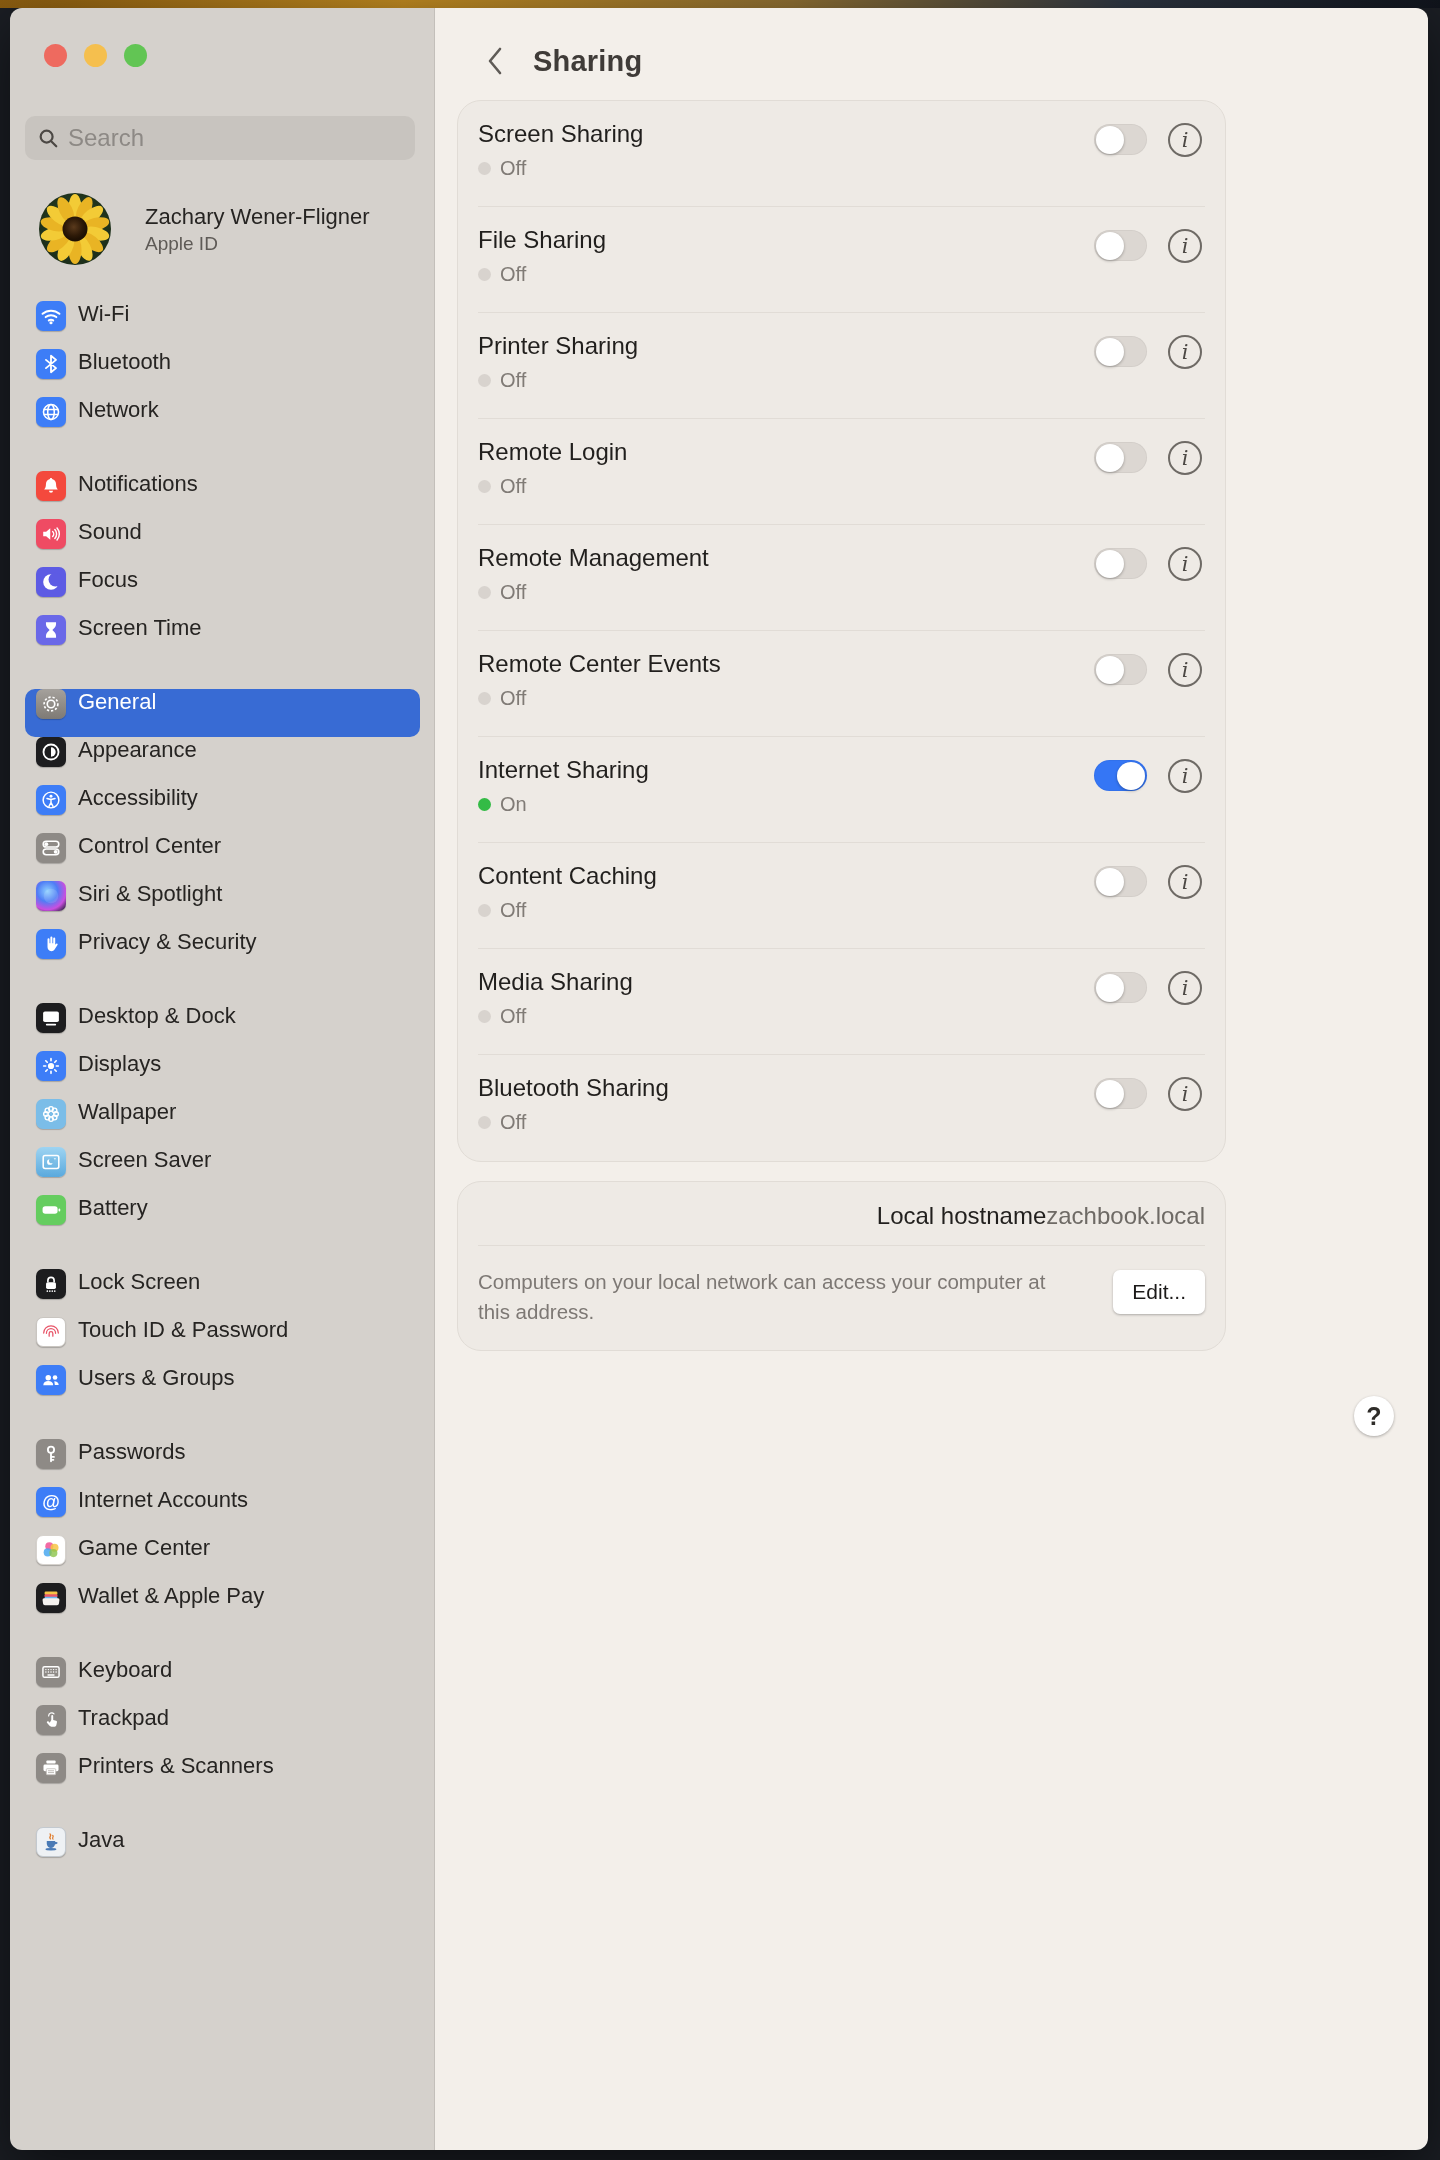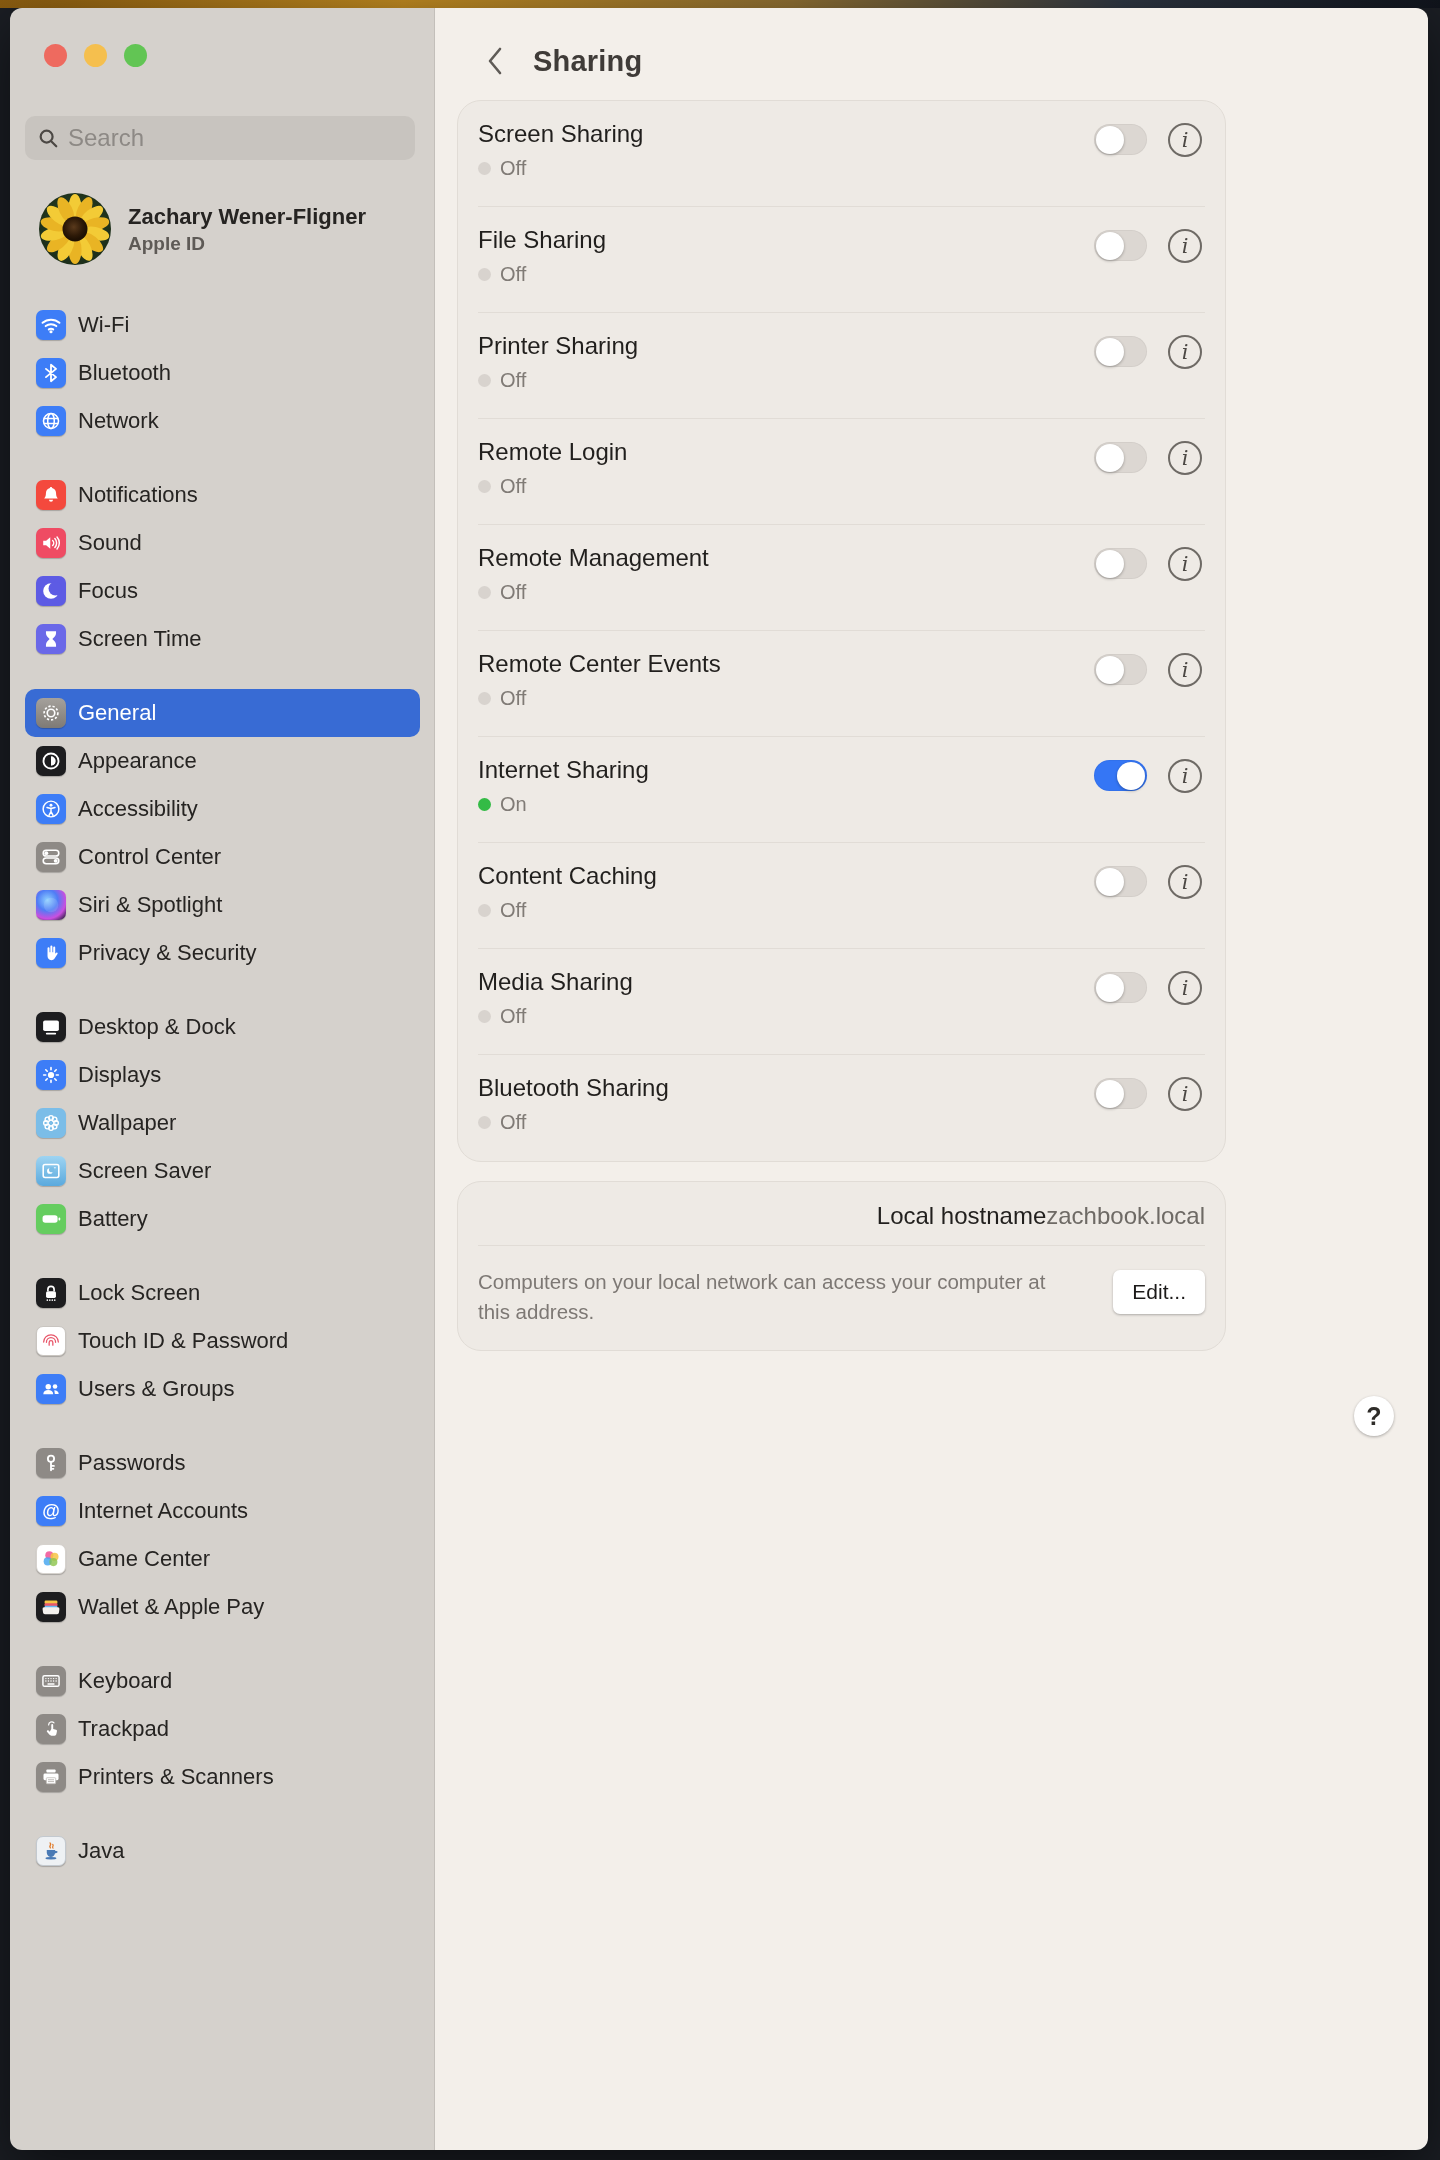--- a/index.html
+++ b/index.html
@@ -20,28 +20,28 @@
   .tl-close{ background:#ee6a5f; } .tl-min{ background:#f5bf4e; } .tl-zoom{ background:#62c554; }
 
   .searchbar { position:absolute; top:108px; left:15px; width:390px; height:44px;
     background:#c8c4bf; border-radius:10px; display:flex; align-items:center; padding:0 12px; }
   .searchbar svg { flex:none; margin-right:9px; }
   .searchbar input { border:none; outline:none; background:transparent; width:100%;
     font-size:24px; color:#14532d; font-family:Liberation Sans, sans-serif; }
   .searchbar input::placeholder { color:#8d8985; }
 
   .account { position:absolute; top:185px; left:29px; display:flex; align-items:center;
-    gap:17px; width:370px; cursor:default;font-weight:bold; }
+    gap:34px; width:370px; cursor:default; }
   .avatar { width:72px; height:72px; border-radius:50%; overflow:hidden; flex:none; }
   .acct-name { font-size:22px; color:#262422; line-height:1.25; }
   .acct-sub  { font-size:19px; color:#5e5a56; margin-top:2px; }
 
   .nav { position:absolute; top:293px; left:15px; width:395px; }
   .nav-group { margin-bottom:26px; }
-  .side-item { height:48px; display:flex; align-items:center; padding-left:11px;
+  .side-item { height:48px; display:flex; padding-left:11px;
     border-radius:10px; cursor:default; }
   .side-item .tile { width:30px; height:30px; border-radius:7px; flex:none;
     display:flex; align-items:center; justify-content:center; margin-right:12px;
     background-image:linear-gradient(180deg,rgba(255,255,255,.25),rgba(255,255,255,0) 60%);
     box-shadow:0 1px 1px rgba(0,0,0,.22); }
   .side-item .tile svg { width:22px; height:22px; }
   .side-item .tile .char { color:#fff; font-weight:bold; font-size:18px; line-height:1; }
   .side-label { font-size:22px; color:#262422; white-space:nowrap; }
   .side-item.selected { background:var(--sel-blue,#386bd4); }
   .side-item.selected .side-label { color:#fff; }

